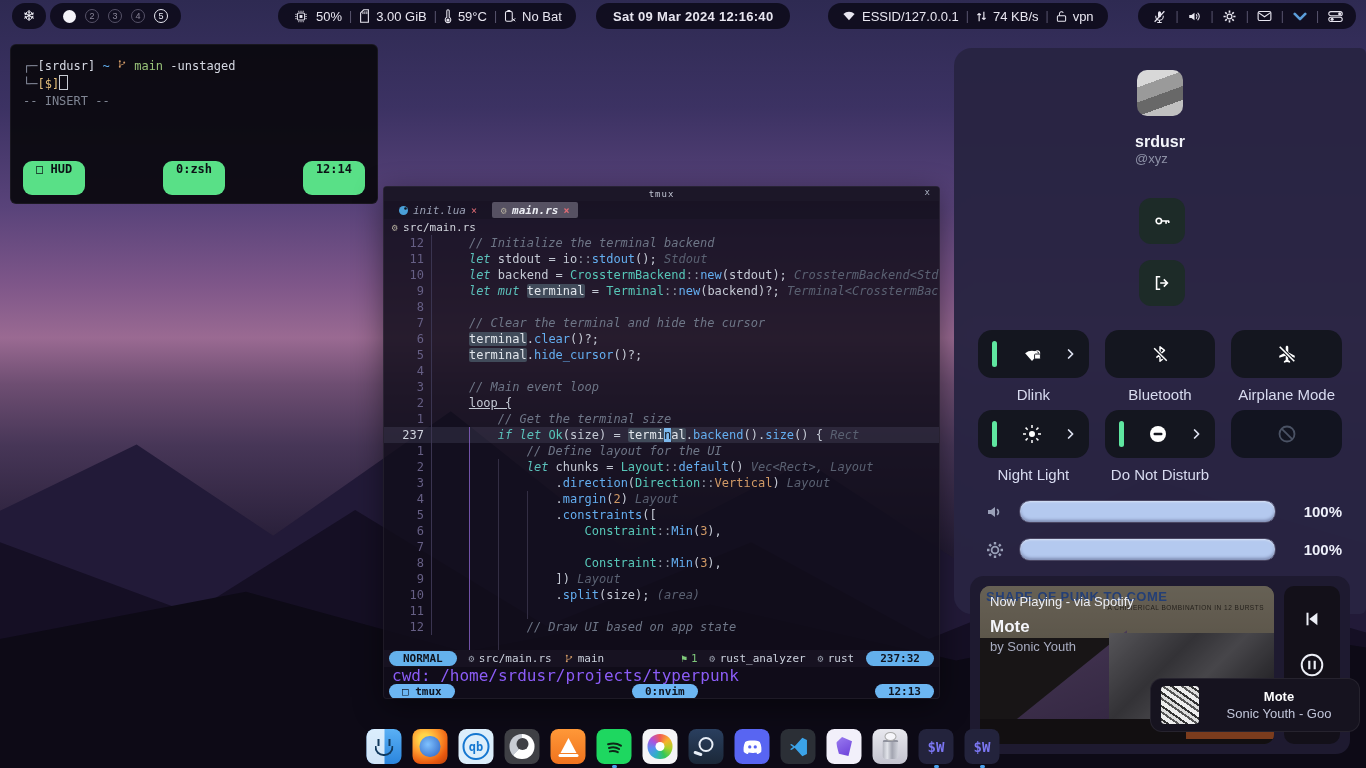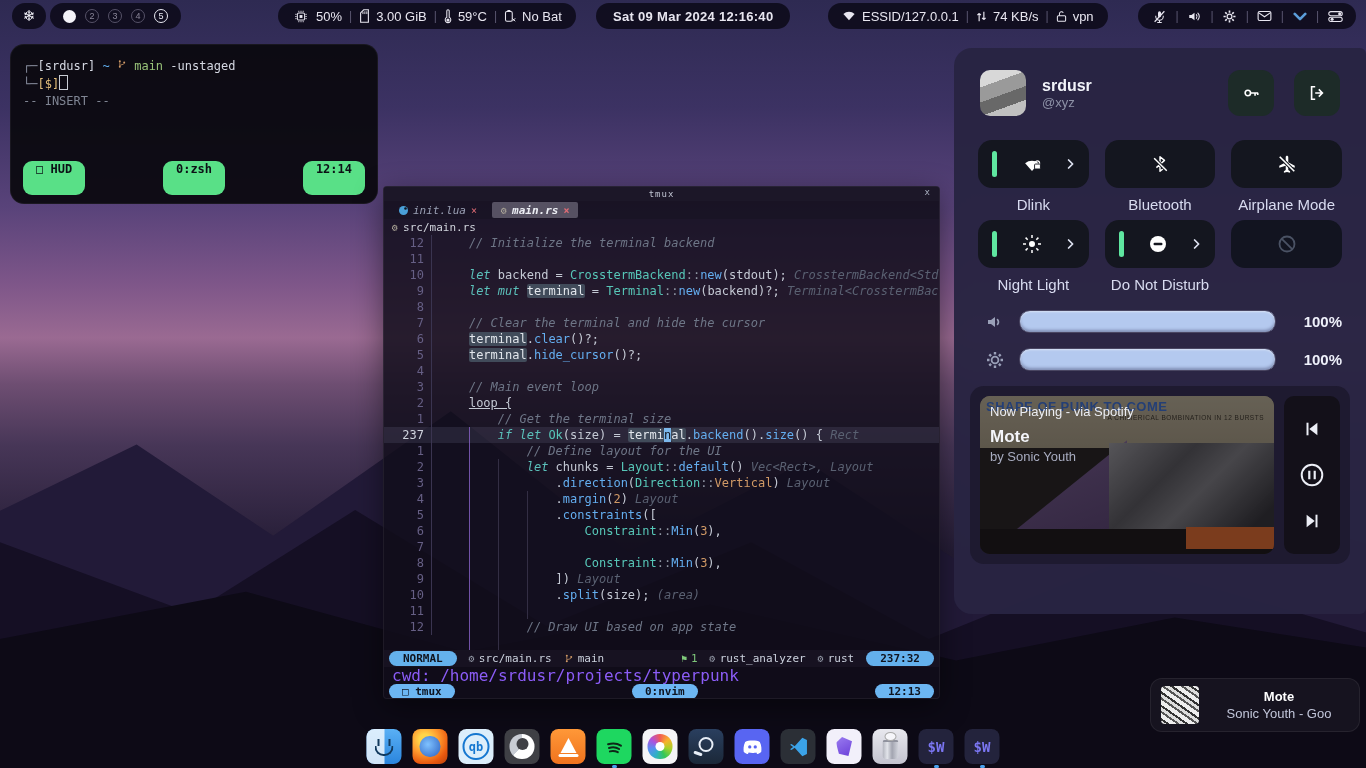--- a/index.html
+++ b/index.html
@@ -17,21 +17,21 @@
   .ws-dot{width:13px;height:13px;border-radius:50%;background:#f4f3f8;}
   .ws-num{width:14px;height:14px;border-radius:50%;border:1.4px solid #565268;color:#8a8698;font-size:9px;display:flex;align-items:center;justify-content:center;box-sizing:border-box;}
   .ws-num.lit{border-color:#e9e9f2;color:#e9e9f2;}
   .stats-pill{left:278px;padding:0 14px;}
   .stat{display:flex;align-items:center;gap:6px;}
   .date-pill{left:596px;padding:0 17px;font-weight:bold;letter-spacing:.3px;}
   .net-pill{left:828px;padding:0 14px;}
   .tray-pill{right:10px;padding:0 12px;}
   .tray-ic{display:flex;align-items:center;justify-content:center;width:18px;}
   
-  .termwin{position:absolute;left:10px;top:44px;width:368px;height:160px;background:rgba(10,9,14,.93);border:1px solid rgba(255,255,255,.05);border-radius:14px;box-sizing:border-box;padding:13px 12px 8px;font-family:"DejaVu Sans Mono",monospace;font-size:12px;line-height:17px;color:#d4d8e2;}
+  .termwin{position:absolute;left:10px;top:44px;width:368px;height:160px;background:rgba(10,9,14,.93);border:1px solid rgba(255,255,255,.05);border-radius:6px;box-sizing:border-box;padding:13px 12px 8px;font-family:"DejaVu Sans Mono",monospace;font-size:12px;line-height:17px;color:#d4d8e2;}
   .tl-gray{color:#8a8fa0;} .tl-blue{color:#61afef;} .tl-green{color:#98c379;} .tl-orange{color:#d19a66;} .tl-yellow{color:#e5c07b;}
   .cursor-hollow{display:inline-block;width:7px;height:13px;border:1px solid #c8ccd4;vertical-align:-2px;}
   .term-mode{color:#7f8593;}
   .termbar{position:absolute;left:12px;right:12px;bottom:8px;display:flex;justify-content:space-between;}
   .gpill{background:#59e087;color:#0c1116;font-weight:700;border-radius:9px;height:34px;line-height:17px;padding:0 13px;font-size:12px;}
   
   .editwin{position:absolute;left:383px;top:186px;width:557px;height:513px;background:rgba(17,13,26,.84);border:1px solid rgba(255,255,255,.06);border-radius:4px;box-sizing:border-box;box-shadow:0 8px 30px rgba(0,0,0,.45);font-family:"DejaVu Sans Mono",monospace;overflow:hidden;}
   .titlebar{height:14px;background:rgba(28,24,40,.92);display:flex;align-items:center;justify-content:center;position:relative;font-size:9px;color:#c0c4d2;letter-spacing:1px;}
   .titlebar .tclose{position:absolute;right:8px;top:0;font-size:9px;color:#aab0c0;}
   .tabline{height:18px;display:flex;align-items:center;padding-left:6px;gap:6px;background:rgba(20,16,28,.35);}
@@ -55,21 +55,21 @@
   .statusline{height:17px;background:rgba(24,20,34,.92);display:flex;align-items:center;justify-content:space-between;padding:0 5px;font-size:11px;color:#ccd2de;}
   .slgroup{display:flex;align-items:center;gap:12px;}
   .bpill{background:#64b1ec;color:#10131c;font-weight:700;border-radius:9px;height:15px;line-height:15px;padding:0 14px;font-size:11px;}
   .slitem{display:flex;align-items:center;gap:4px;}
   .ic-g{color:#9aa0ae;font-size:10px;} .ic-flag{color:#7ec77a;font-size:10px;} .txt-flag{color:#7ec77a;}
   .cwdline{height:16px;display:flex;align-items:center;padding-left:8px;font-size:16px;color:#8b5cf6;}
   .tmuxbar{height:17px;display:flex;align-items:center;justify-content:space-between;padding:0 5px;}
   .tmuxpill{background:#6cb6f2;color:#0e1420;font-weight:700;border-radius:9px;height:15px;line-height:15px;padding:0 13px;font-size:11px;}
   
   .panel{position:absolute;right:0;top:48px;width:412px;height:566px;background:rgba(40,36,66,.97);border-radius:18px 6px 6px 18px;box-sizing:border-box;color:#e8eaf4;}
-  .phead{display:flex;align-items:center;gap:16px;padding:22px 26px 14px 26px;}
+  .phead{display:flex;align-items:center;gap:16px;padding:22px 26px 14px 26px;flex-direction:column;}
   .avatar{width:46px;height:46px;border-radius:10px;background:linear-gradient(160deg,#d8d8d8 0 28%,#9a9a9a 28% 52%,#686868 52% 74%,#c0c0c0 74%);flex:0 0 46px;}
   .uname{font-size:16px;font-weight:bold;color:#f2f4fa;line-height:19px;}
   .uhandle{font-size:13px;color:#8d91a6;}
   .hspace{flex:1;}
   .hbtn{width:46px;height:46px;border-radius:12px;background:#1d2b28;display:flex;align-items:center;justify-content:center;margin-left:4px;}
   .tgrid{display:grid;grid-template-columns:repeat(3,1fr);column-gap:16px;padding:10px 24px 0;}
   .tile{height:48px;border-radius:14px;background:#14161f;display:flex;align-items:center;justify-content:center;}
   .tile.withbar{justify-content:space-between;padding:0 14px;box-sizing:border-box;}
   .tile.disabled{background:#121420;}
   .gbar{width:5px;height:26px;border-radius:3px;background:#5fe6a0;}
@@ -281,21 +281,21 @@
         <span>main.rs</span>
         <span class="x">×</span>
       </span>
     </div>
     <div class="winbar">
       <span class="gearic">⚙</span>
       <span>src/main.rs</span>
     </div>
     <div class="code" id="code">
         <div class="crow"><span class="ln">12</span><span class="ct"><span class="c-c">    // Initialize the terminal backend</span></span></div>
-        <div class="crow"><span class="ln">11</span></div>
+        <div class="crow"><span class="ln">11</span><span class="ct"><span class="c-v">    </span><span class="c-k">let</span><span class="c-v"> stdout = io</span><span class="c-p">::</span><span class="c-f">stdout</span><span class="c-v">();</span><span class="c-h"> Stdout</span></span></div>
         <div class="crow"><span class="ln">10</span><span class="ct"><span class="c-v">    </span><span class="c-k">let</span><span class="c-v"> backend = </span><span class="c-t">CrosstermBackend</span><span class="c-p">::</span><span class="c-f">new</span><span class="c-v">(stdout);</span><span class="c-h"> CrosstermBackend&lt;Stdout</span></span></div>
         <div class="crow"><span class="ln">9</span><span class="ct"><span class="c-v">    </span><span class="c-k">let</span><span class="c-v"> </span><span class="c-k">mut</span><span class="c-v"> </span><span class="c-hl">terminal</span><span class="c-v"> = </span><span class="c-t">Terminal</span><span class="c-p">::</span><span class="c-f">new</span><span class="c-v">(backend)?;</span><span class="c-h"> Terminal&lt;CrosstermBacken</span></span></div>
         <div class="crow"><span class="ln">8</span><span class="ct"></span></div>
         <div class="crow"><span class="ln">7</span><span class="ct"><span class="c-c">    // Clear the terminal and hide the cursor</span></span></div>
         <div class="crow"><span class="ln">6</span><span class="ct"><span class="c-v">    </span><span class="c-hl">terminal</span><span class="c-v">.</span><span class="c-f">clear</span><span class="c-v">()?;</span></span></div>
         <div class="crow"><span class="ln">5</span><span class="ct"><span class="c-v">    </span><span class="c-hl">terminal</span><span class="c-v">.</span><span class="c-f">hide_cursor</span><span class="c-v">()?;</span></span></div>
         <div class="crow"><span class="ln">4</span><span class="ct"></span></div>
         <div class="crow"><span class="ln">3</span><span class="ct"><span class="c-c">    // Main event loop</span></span></div>
         <div class="crow"><span class="ln">2</span><span class="ct"><span class="c-v">    </span><span class="c-u">loop {</span></span></div>
         <div class="crow"><span class="ln">1</span><span class="ct"><span class="c-c">        // Get the terminal size</span></span></div>

